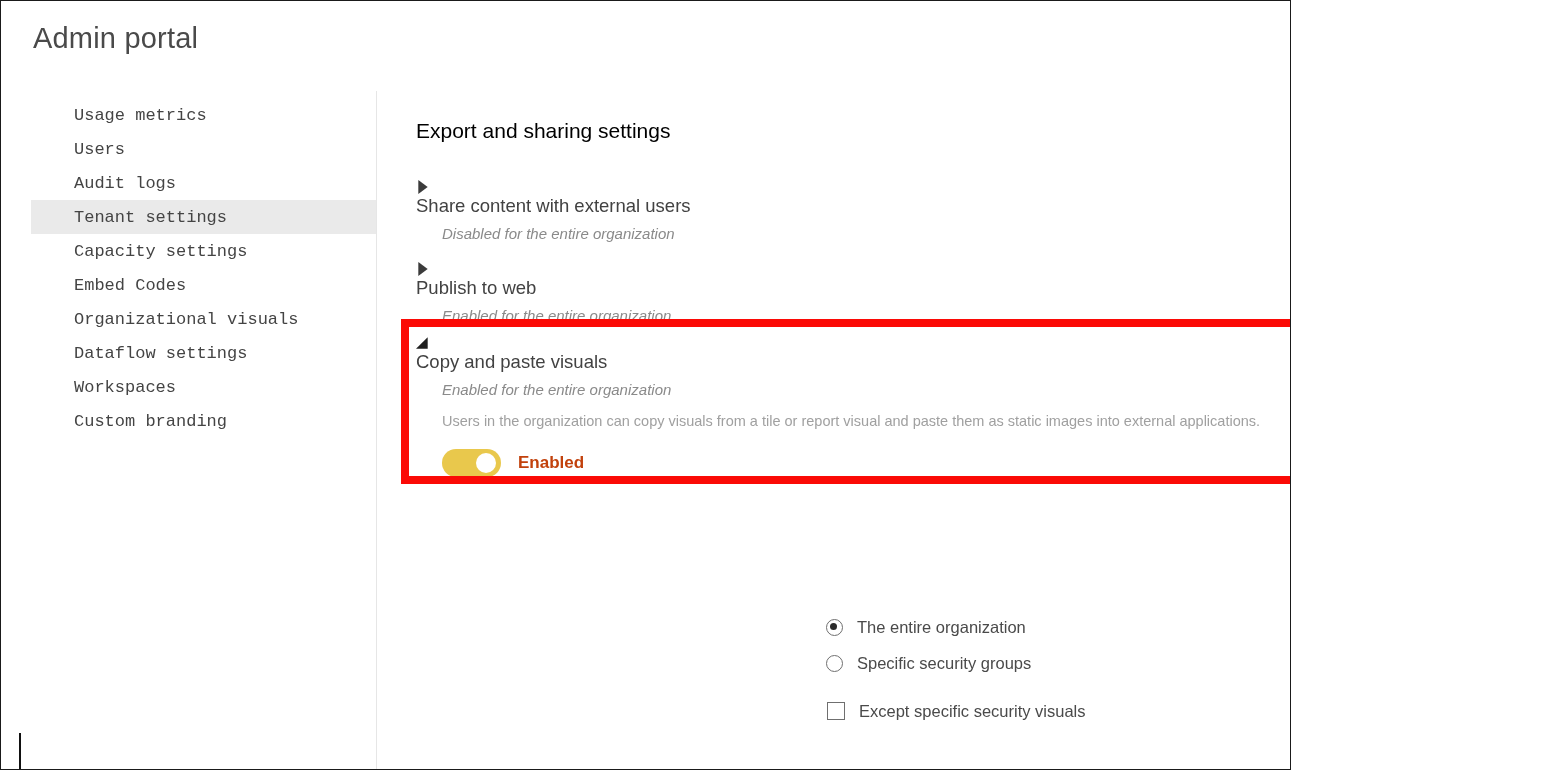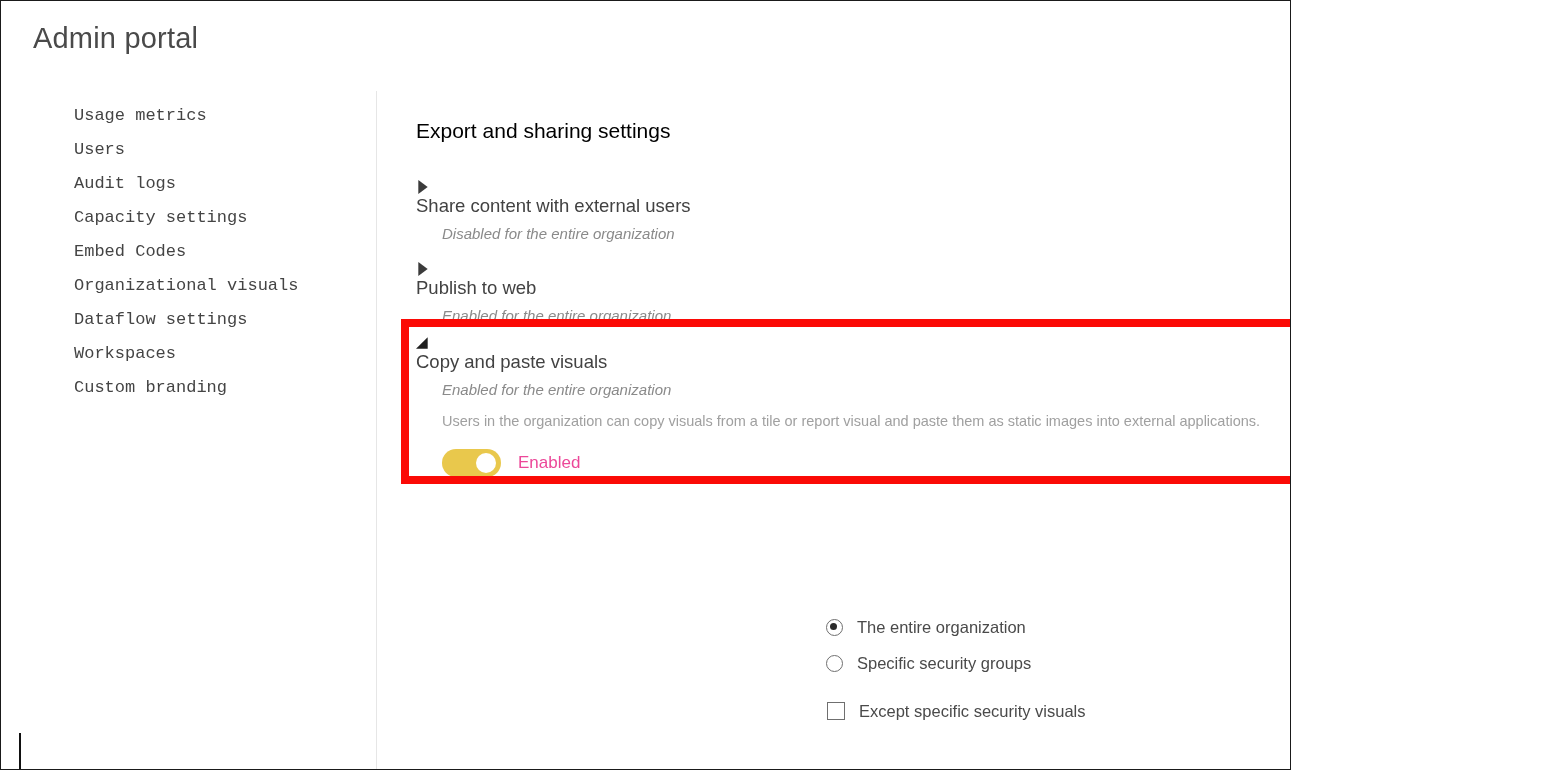--- a/index.html
+++ b/index.html
@@ -146,23 +146,24 @@
     position: absolute;
     top: 4px;
     width: 20px;
     height: 20px;
     border-radius: 50%;
     background: #ffffff;
   }
   .toggle.on .knob { right: 5px; }
   .toggle-label {
     font-size: 17px;
-    color: #ec4899;
+    color: #c2410c;
     margin-left: 17px;
     white-space: nowrap;
+    font-weight: bold;
   }
 
   
   #highlight-box {
     position: absolute;
     left: 400px;
     top: 318px;
     width: 1105px;
     height: 165px;
     border: 8px solid #fb0a06;
@@ -248,20 +249,23 @@
 
     <div class="nav-item">
       <span class="nav-item-label">Usage metrics</span>
     </div>
     <div class="nav-item">
       <span class="nav-item-label">Users</span>
     </div>
     <div class="nav-item">
       <span class="nav-item-label">Audit logs</span>
     </div>
+    <div class="nav-item selected">
+      <span class="nav-item-label">Tenant settings</span>
+    </div>
     <div class="nav-item">
       <span class="nav-item-label">Capacity settings</span>
     </div>
     <div class="nav-item">
       <span class="nav-item-label">Embed Codes</span>
     </div>
     <div class="nav-item">
       <span class="nav-item-label">Organizational visuals</span>
     </div>
     <div class="nav-item">

